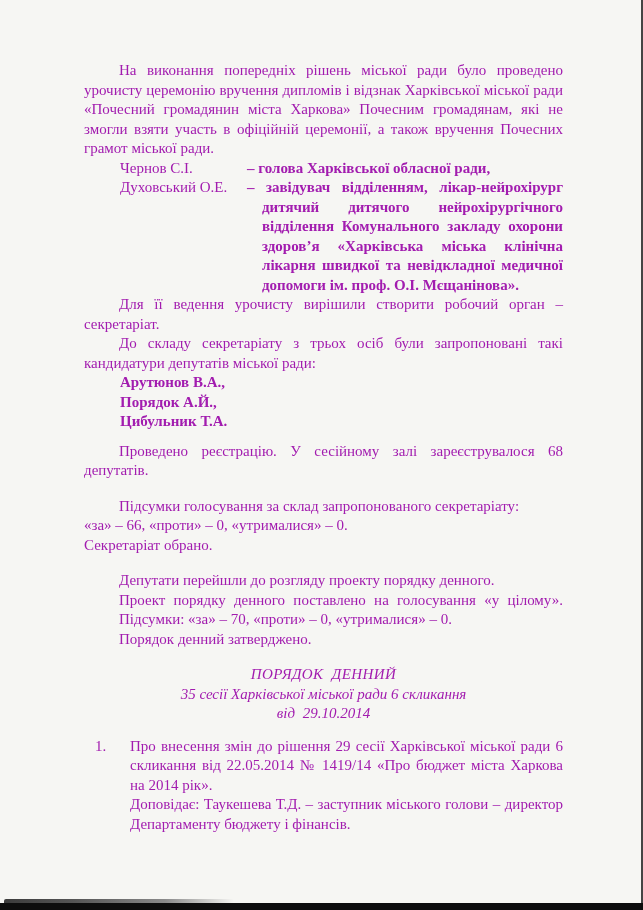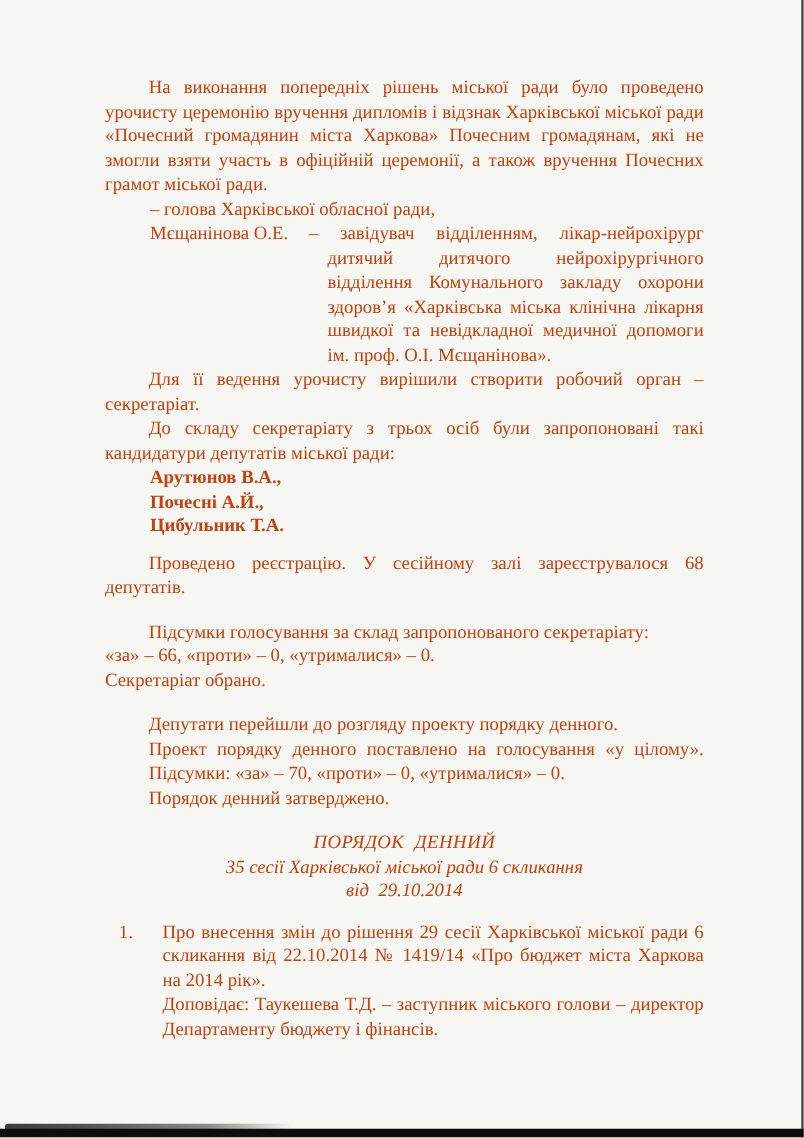--- a/index.html
+++ b/index.html
@@ -6,42 +6,42 @@
   body {
     width: 643px; height: 910px;
     background: #e9e9e7;
     font-family: "Liberation Serif", "DejaVu Serif", serif;
   }
   .page {
     position: relative;
     width: 643px; height: 910px;
     background: #f6f6f3;
     overflow: hidden;
-    color: #c2410c;
+    color: #a21caf;
   }
   .content {
     position: absolute;
     left: 84px; top: 61px;
     width: 479px;
     font-size: 15px;
     line-height: 19.5px;
   }
   p { margin: 0; }
   .indent { text-indent: 35px; }
   .j { text-align: justify; }
   .stretch { text-align: justify; text-align-last: justify; }
 
   .speakers-heading { margin-top: 10px; }
 
   .speaker-row { display: flex; margin-left: 36px; }
   .speaker-name { width: 127px; flex: none; }
   .speaker-role {
     width: 316px; flex: none;
     box-sizing: border-box;
-    padding-left: 15px; text-indent: -15px;
+    padding-left: 15px; text-indent: -15px; font-weight: bold;
   }
   .role-j { text-align: justify; }
 
   .candidate { margin-left: 36px; font-weight: bold; }
 
   .registration { margin-top: 10px; }
   .vote-block { margin-top: 16px; }
   .agenda-flow { margin-top: 16px; }
 
   .agenda-heading { margin-top: 16px; text-align: center; font-style: italic; }
@@ -74,33 +74,34 @@
 </head>
 <body>
 
 <div class="page">
   <div class="content">
 
     <p class="indent j">На виконання попередніх рішень міської ради було проведено урочисту церемонію вручення дипломів і відзнак Харківської міської ради «Почесний громадянин міста Харкова» Почесним громадянам, які не змогли взяти участь в офіційній церемонії, а також вручення Почесних грамот міської ради.</p>
 
 
     <div class="speaker-row">
+      <div class="speaker-name">Чернов С.І.</div>
       <div class="speaker-role">– голова Харківської обласної ради,</div>
     </div>
 
     <div class="speaker-row">
-      <div class="speaker-name">Мєщанінова О.Е.</div>
+      <div class="speaker-name">Духовський О.Е.</div>
       <div class="speaker-role role-j">– завідувач відділенням, лікар-нейрохірург дитячий дитячого нейрохірургічного відділення Комунального закладу охорони здоров’я «Харківська міська клінічна лікарня швидкої та невідкладної медичної допомоги ім. проф. О.І. Мєщанінова».</div>
     </div>
 
     <p class="indent j">Для її ведення урочисту вирішили створити робочий орган – секретаріат.</p>
     <p class="indent j">До складу секретаріату з трьох осіб були запропоновані такі кандидатури депутатів міської ради:</p>
 
     <p class="candidate">Арутюнов В.А.,</p>
-    <p class="candidate">Почесні А.Й.,</p>
+    <p class="candidate">Порядок А.Й.,</p>
     <p class="candidate">Цибульник Т.А.</p>
 
     <p class="indent j registration">Проведено реєстрацію. У сесійному залі зареєструвалося 68 депутатів.</p>
 
     <div class="vote-block">
       <p class="indent">Підсумки голосування за склад запропонованого секретаріату:</p>
       <p>«за» – 66, «проти» – 0, «утрималися» – 0.</p>
       <p>Секретаріат обрано.</p>
     </div>
 
@@ -114,21 +115,21 @@
     <div class="agenda-heading">
       <p class="agenda-title">ПОРЯДОК  ДЕННИЙ</p>
       <p>35 сесії Харківської міської ради 6 скликання</p>
       <p class="agenda-date">від  29.10.2014</p>
     </div>
 
     <div class="agenda-list">
       <div class="agenda-item">
         <div class="item-number">1.</div>
         <div class="item-body">
-          <p class="j">Про внесення змін до рішення 29 сесії Харківської міської ради 6 скликання від 22.10.2014 № 1419/14 «Про бюджет міста Харкова на 2014 рік».</p>
+          <p class="j">Про внесення змін до рішення 29 сесії Харківської міської ради 6 скликання від 22.05.2014 № 1419/14 «Про бюджет міста Харкова на 2014 рік».</p>
           <p class="j">Доповідає: Таукешева Т.Д. – заступник міського голови – директор Департаменту бюджету і фінансів.</p>
         </div>
       </div>
     </div>
 
   </div>
 
   <div class="right-edge-line"></div>
   <div class="bottom-smudge"></div>
   <div class="bottom-bar"></div>

